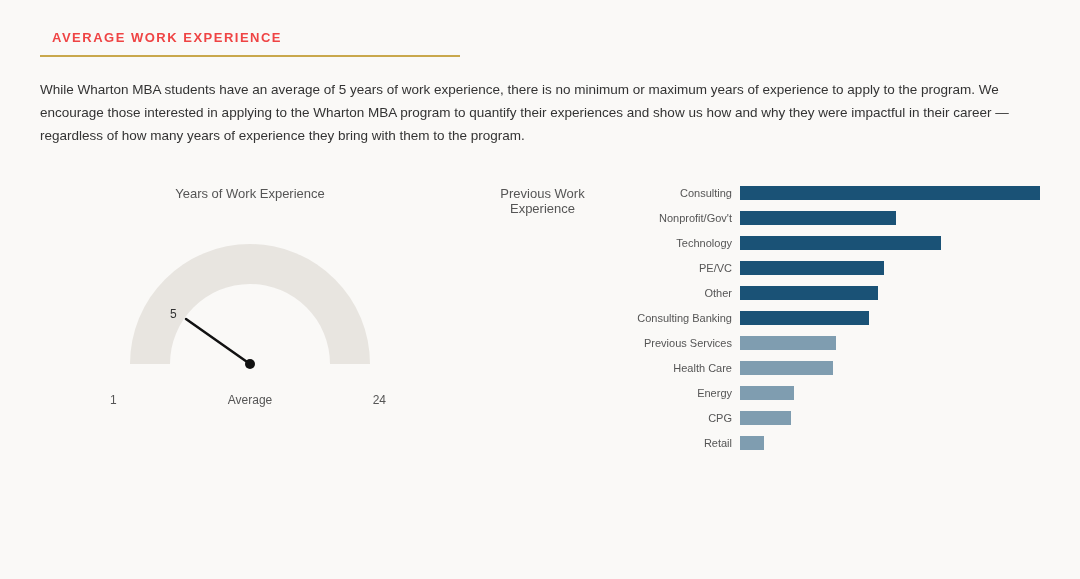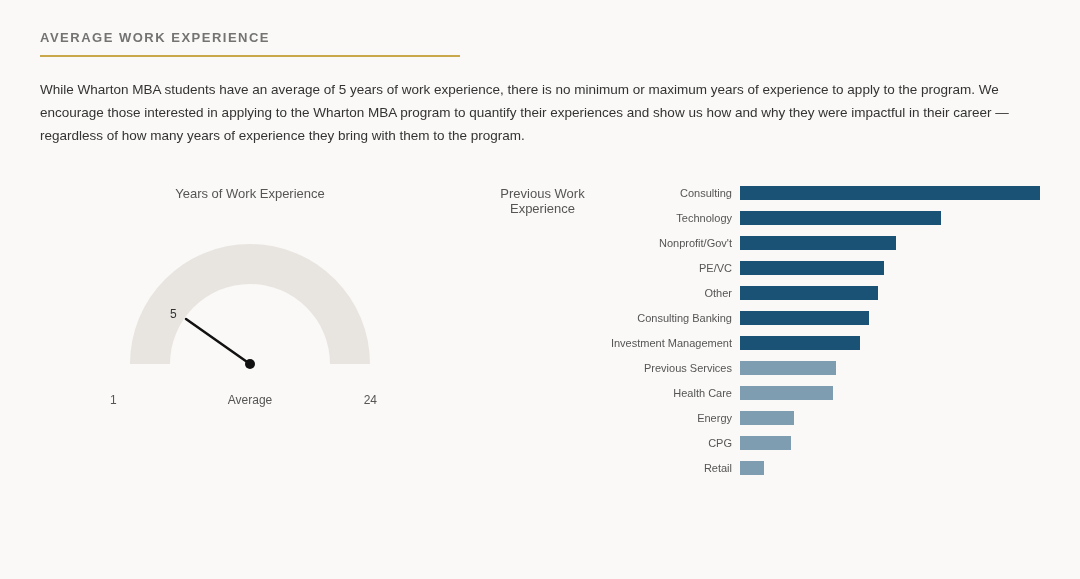--- a/index.html
+++ b/index.html
@@ -10,22 +10,23 @@
       width: 1080px;
       min-height: 579px;
       padding: 30px 40px;
     }
     .page-title {
       font-family: Arial, sans-serif;
       font-size: 13px;
       font-weight: 700;
       letter-spacing: 1.5px;
       text-transform: uppercase;
-      color: #737373;
+      color: #ef4444;
       margin-bottom: 10px;
+      margin-left: 12px;
     }
     .title-underline {
       width: 420px;
       height: 2px;
       background: #c9a84c;
       margin-bottom: 22px;
     }
     .description {
       font-size: 13.5px;
       line-height: 1.7;
@@ -63,21 +64,21 @@
       justify-content: space-between;
       width: 280px;
       margin-top: 4px;
       font-family: Arial, sans-serif;
       font-size: 12px;
       color: #555;
       position: relative;
     }
     .gauge-label-1 { position: absolute; left: 0; }
     .gauge-label-avg { position: absolute; left: 50%; transform: translateX(-50%); }
-    .gauge-label-24 { position: absolute; right: 13px; }
+    .gauge-label-24 { position: absolute; right: 4px; }
     .label-5 {
       position: absolute;
       font-family: Arial, sans-serif;
       font-size: 12px;
       color: #333;
       left: 60px;
       top: 88px;
     }
     
     .bar-section {
@@ -137,42 +138,38 @@
   </div>
 
   <div class="bar-section">
     <div class="chart-title">Previous Work Experience</div>
     <div class="bar-chart" id="bar-chart-container">
     <div class="bar-row">
           <div class="bar-label">Consulting</div>
           <div style="width: 300px; height: 14px; background-color: rgb(26, 82, 118);"></div>
         </div>
         <div class="bar-row">
+          <div class="bar-label">Nonprofit/Gov't</div>
+          <div style="width: 156px; height: 14px; background-color: rgb(26, 82, 118);"></div>
+        </div>
+        <div class="bar-row">
           <div class="bar-label">Technology</div>
           <div style="width: 201px; height: 14px; background-color: rgb(26, 82, 118);"></div>
-        </div>
-        <div class="bar-row">
-          <div class="bar-label">Nonprofit/Gov't</div>
-          <div style="width: 156px; height: 14px; background-color: rgb(26, 82, 118);"></div>
         </div>
         <div class="bar-row">
           <div class="bar-label">PE/VC</div>
           <div style="width: 144px; height: 14px; background-color: rgb(26, 82, 118);"></div>
         </div>
         <div class="bar-row">
           <div class="bar-label">Other</div>
           <div style="width: 138px; height: 14px; background-color: rgb(26, 82, 118);"></div>
         </div>
         <div class="bar-row">
           <div class="bar-label">Consulting Banking</div>
           <div style="width: 129px; height: 14px; background-color: rgb(26, 82, 118);"></div>
-        </div>
-        <div class="bar-row">
-          <div class="bar-label">Investment Management</div>
-          <div style="width: 120px; height: 14px; background-color: rgb(26, 82, 118);"></div>
         </div>
         <div class="bar-row">
           <div class="bar-label">Previous Services</div>
           <div style="width: 96px; height: 14px; background-color: rgb(127, 157, 176);"></div>
         </div>
         <div class="bar-row">
           <div class="bar-label">Health Care</div>
           <div style="width: 93px; height: 14px; background-color: rgb(127, 157, 176);"></div>
         </div>
         <div class="bar-row">

